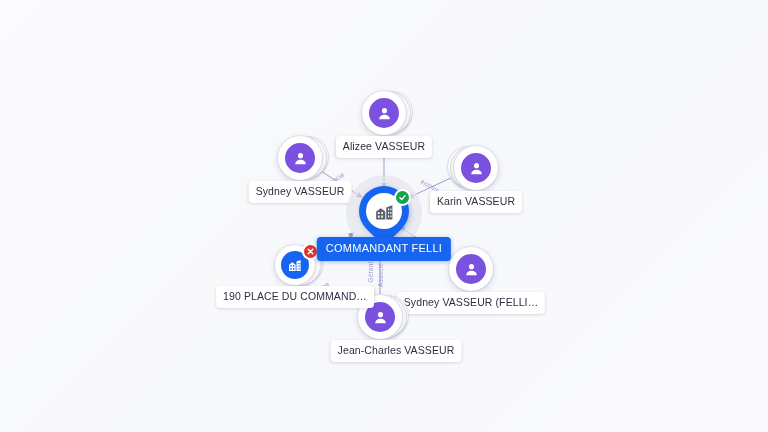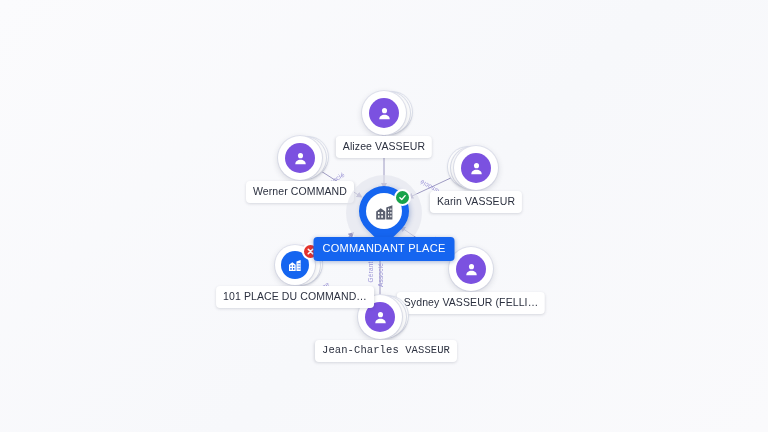--- a/index.html
+++ b/index.html
@@ -219,21 +219,21 @@
     <div class="stack" style="width:40px;height:40px;left:-12px;top:-21px;"></div>
     <div class="stack" style="width:42px;height:42px;left:-16px;top:-21px;"></div>
     <div class="disc">
       <div class="avatar">
         <svg viewBox="0 0 24 24" fill="#ffffff">
             <circle cx="12" cy="8" r="3.6"></circle>
             <path d="M4.6 20c0-4.1 3.3-6.4 7.4-6.4s7.4 2.3 7.4 6.4z"></path>
           </svg>
       </div>
     </div>
-    <div class="label" style="left:0px; top:23px;">Werner COMMAND</div>
+    <div class="label" style="left:0px; top:23px;">Sydney VASSEUR</div>
   </div>
 
   <div class="node" style="left:476px; top:168px;">
     <div class="stack" style="width:40px;height:40px;left:-28px;top:-21px;"></div>
     <div class="stack" style="width:42px;height:42px;left:-25px;top:-21px;"></div>
     <div class="disc">
       <div class="avatar">
         <svg viewBox="0 0 24 24" fill="#ffffff">
             <circle cx="12" cy="8" r="3.6"></circle>
             <path d="M4.6 20c0-4.1 3.3-6.4 7.4-6.4s7.4 2.3 7.4 6.4z"></path>
@@ -259,54 +259,54 @@
     <div class="stack" style="width:40px;height:40px;left:-12px;top:-21px;"></div>
     <div class="stack" style="width:42px;height:42px;left:-16px;top:-21px;"></div>
     <div class="disc">
       <div class="avatar">
         <svg viewBox="0 0 24 24" fill="#ffffff">
             <circle cx="12" cy="8" r="3.6"></circle>
             <path d="M4.6 20c0-4.1 3.3-6.4 7.4-6.4s7.4 2.3 7.4 6.4z"></path>
           </svg>
       </div>
     </div>
-    <div class="label" style="left:6px; top:23px;font-family:Liberation Mono, monospace;">Jean-Charles VASSEUR</div>
+    <div class="label" style="left:16px; top:23px;">Jean-Charles VASSEUR</div>
   </div>
 
   <div class="node" style="left:295px; top:265px;">
     <div class="stack" style="width:37px;height:37px;left:-10px;top:-19px;"></div>
     <div class="stack" style="width:39px;height:39px;left:-14px;top:-19px;"></div>
     <div class="addr-disc">
       <div class="addr-circle">
         <svg viewBox="0 0 24 24" fill="#ffffff">
           <path d="M3 21V11.5l5-3.6 5 3.6V21H3zm2-2h2v-2.4H5V19zm4 0h2v-2.4H9V19zM5 14.6h2V12.2H5v2.4zm4 0h2V12.2H9v2.4z"></path>
           <path d="M14.2 21V6.8l6.3-2.2V21h-6.3zm1.9-2.4h1.2v-1.9h-1.2v1.9zm2.4 0h1.2v-1.9h-1.2v1.9zm-2.4-3.8h1.2v-1.9h-1.2v1.9zm2.4 0h1.2v-1.9h-1.2v1.9zm-2.4-3.8h1.2V9.1h-1.2V11zm2.4 0h1.2V9.1h-1.2V11z"></path>
         </svg>
       </div>
     </div>
     <div class="badge badge-err" style="left:7px; top:-22px;">
       <svg viewBox="0 0 24 24" stroke="#ffffff" stroke-width="4.2" stroke-linecap="round" fill="none">
         <path d="M6 6 L18 18 M18 6 L6 18"></path>
       </svg>
     </div>
-    <div class="label" style="left:0px; top:21px;">101 PLACE DU COMMAND…</div>
+    <div class="label" style="left:0px; top:21px;">190 PLACE DU COMMAND…</div>
   </div>
 
   <div class="node" style="left:384px; top:213px;">
     <div class="halo"></div>
     <div class="pin">
       <div class="pin-body"></div>
       <div class="pin-inner">
         <svg viewBox="0 0 24 24" fill="#5b6070">
           <path d="M2.5 21V12l5.2-3.8L12.9 12v9H2.5zm2-2h1.9v-2.3H4.5V19zm3.8 0h1.9v-2.3H8.3V19zM4.5 14.8h1.9v-2.3H4.5v2.3zm3.8 0h1.9v-2.3H8.3v2.3z"></path>
           <path d="M14 21V7.3l7-2.4V21h-7zm2-2.3h1.3v-2H16v2zm2.6 0H20v-2h-1.4v2zm-2.6-4h1.3v-2H16v2zm2.6 0H20v-2h-1.4v2zm-2.6-4h1.3v-2H16v2zm2.6 0H20v-2h-1.4v2z"></path>
         </svg>
       </div>
     </div>
     <div class="badge badge-ok" style="left:10px; top:-24px;">
       <svg viewBox="0 0 24 24" stroke="#ffffff" stroke-width="3.6" stroke-linecap="round" stroke-linejoin="round" fill="none">
         <path d="M5 12.5 L10 17.5 L19 7"></path>
       </svg>
     </div>
-    <div class="center-label" style="left:0px; top:24px;">COMMANDANT PLACE</div>
+    <div class="center-label" style="left:0px; top:24px;">COMMANDANT FELLI</div>
   </div>
 
 </div>
 
 </body></html>

